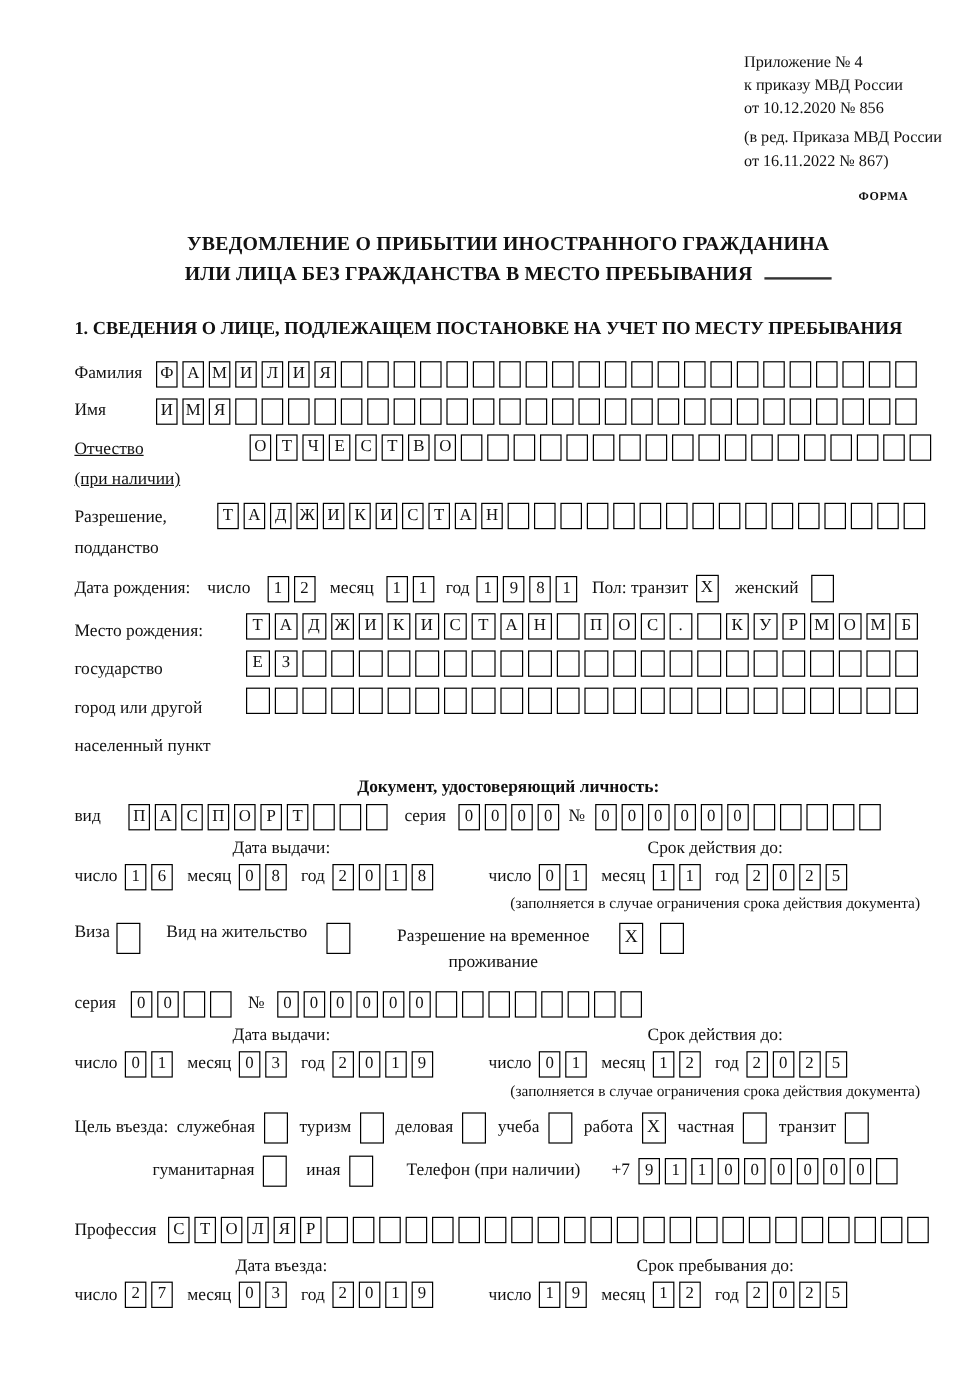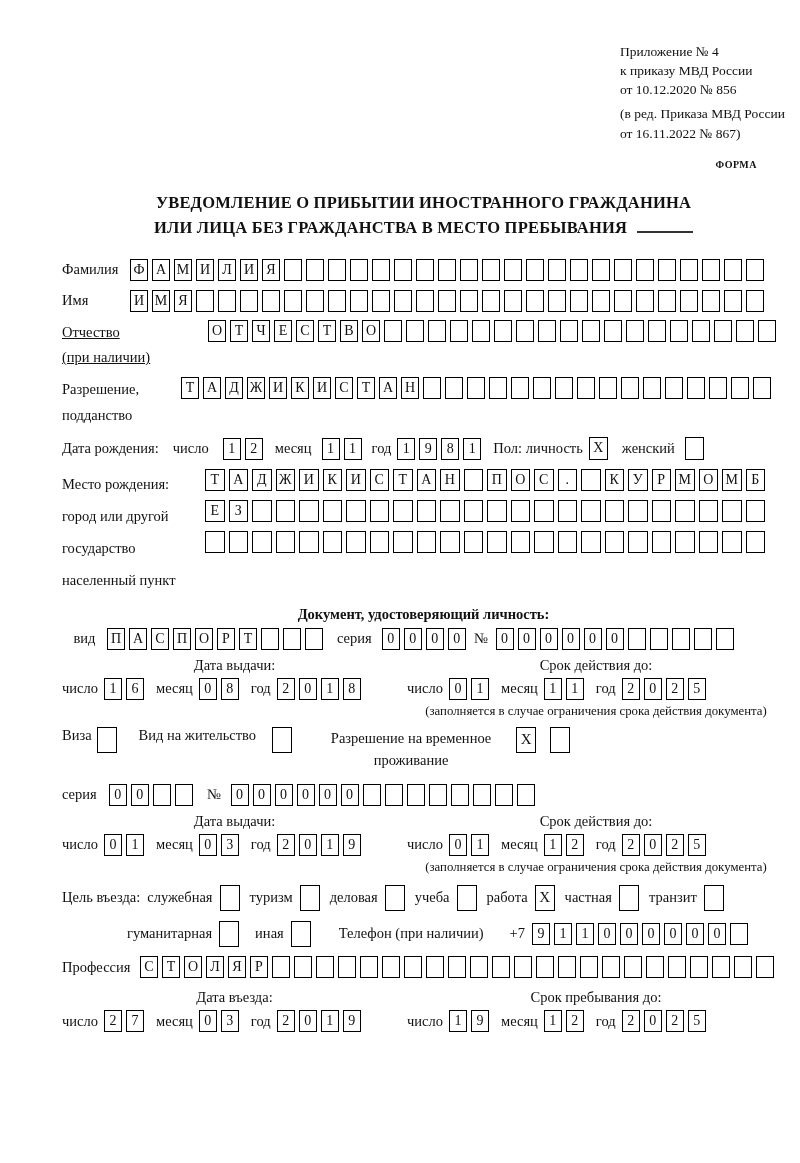--- a/index.html
+++ b/index.html
@@ -21,21 +21,21 @@
   .cells { display:inline-flex; gap:4px; flex:none; }
   .cell { flex:none; width:18px; height:22px; border:1.6px solid #000; text-align:center;
           line-height:19px; font-size:14px; background:#fff; }
   .wide .cell { width:19.5px; }
   .chk .cell { width:20px; height:26px; line-height:23px; font-size:15px; }
   .sex .cell { width:19px; height:23px; line-height:20px; }
 
   .f-row { display:flex; align-items:center; margin-top:6px; }
   .f-row.top { align-items:flex-start; }
   .lblcol { flex:none; line-height:1.75; }
-  .inline-lbl { white-space:nowrap;text-align:center; }
+  .inline-lbl { white-space:nowrap; }
 
   .stack { display:flex; flex-direction:column; gap:9px; }
 
   .center-bold { text-align:center; font-weight:bold; font-size:14.5px; margin-top:9px; }
 
   .date-cols { display:flex; margin-top:7px; }
   .date-col-left { flex:none; width:345px; }
   .date-col-right { flex:1; }
   .date-caption { text-align:center; font-size:14.5px; margin-bottom:4px; }
   .date-line { display:flex; align-items:center; }
@@ -63,20 +63,21 @@
     <div>от 16.11.2022 № 867)</div>
   </div>
 
   <div class="form-label">ФОРМА</div>
 
   <div class="title">
     <div>УВЕДОМЛЕНИЕ О ПРИБЫТИИ ИНОСТРАННОГО ГРАЖДАНИНА</div>
     <div><span>ИЛИ ЛИЦА БЕЗ ГРАЖДАНСТВА В МЕСТО ПРЕБЫВАНИЯ</span><span class="title-underline"></span></div>
   </div>
 
+  <div class="section-heading">1. СВЕДЕНИЯ О ЛИЦЕ, ПОДЛЕЖАЩЕМ ПОСТАНОВКЕ НА УЧЕТ ПО МЕСТУ ПРЕБЫВАНИЯ</div>
 
   <div class="f-row" style="margin-top:16px;">
     <span class="lblcol" style="width:68px;">Фамилия</span>
     <span class="cells">
         <span class="cell">Ф</span>
         <span class="cell">А</span>
         <span class="cell">М</span>
         <span class="cell">И</span>
         <span class="cell">Л</span>
         <span class="cell">И</span>
@@ -224,35 +225,35 @@
         <span class="cell">1</span>
         <span class="cell">1</span>
       </span>
     <span class="inline-lbl" style="margin-right:6px;">год</span>
     <span class="cells" style="margin-right:12px;">
         <span class="cell">1</span>
         <span class="cell">9</span>
         <span class="cell">8</span>
         <span class="cell">1</span>
       </span>
-    <span class="inline-lbl" style="margin-right:6px;">Пол: личность</span>
+    <span class="inline-lbl" style="margin-right:6px;">Пол: транзит</span>
     <span class="cells sex" style="margin-right:14px;">
         <span class="cell">X</span>
       </span>
     <span class="inline-lbl" style="margin-right:10px;">женский</span>
     <span class="cells sex">
         <span class="cell"></span>
       </span>
   </div>
 
   <div class="f-row top" style="margin-top:9px;">
     <span class="lblcol" style="width:143px; line-height:2.2;">
       <div>Место рождения:</div>
+      <div>государство</div>
       <div>город или другой</div>
-      <div>государство</div>
       <div>населенный пункт</div>
     </span>
     <span class="stack">
       <span class="cells wide">
           <span class="cell">Т</span>
           <span class="cell">А</span>
           <span class="cell">Д</span>
           <span class="cell">Ж</span>
           <span class="cell">И</span>
           <span class="cell">К</span>
@@ -561,21 +562,21 @@
         <span class="cell">0</span>
         <span class="cell">0</span>
         <span class="cell">0</span>
         <span class="cell">0</span>
         <span class="cell">0</span>
         <span class="cell">0</span>
         <span class="cell"></span>
       </span>
   </div>
 
-  <div class="f-row" style="margin-top:8px;">
+  <div class="f-row" style="margin-top:24px;">
     <span class="lblcol" style="width:78px;">Профессия</span>
     <span class="cells">
         <span class="cell">С</span>
         <span class="cell">Т</span>
         <span class="cell">О</span>
         <span class="cell">Л</span>
         <span class="cell">Я</span>
         <span class="cell">Р</span>
         <span class="cell"></span>
         <span class="cell"></span>

